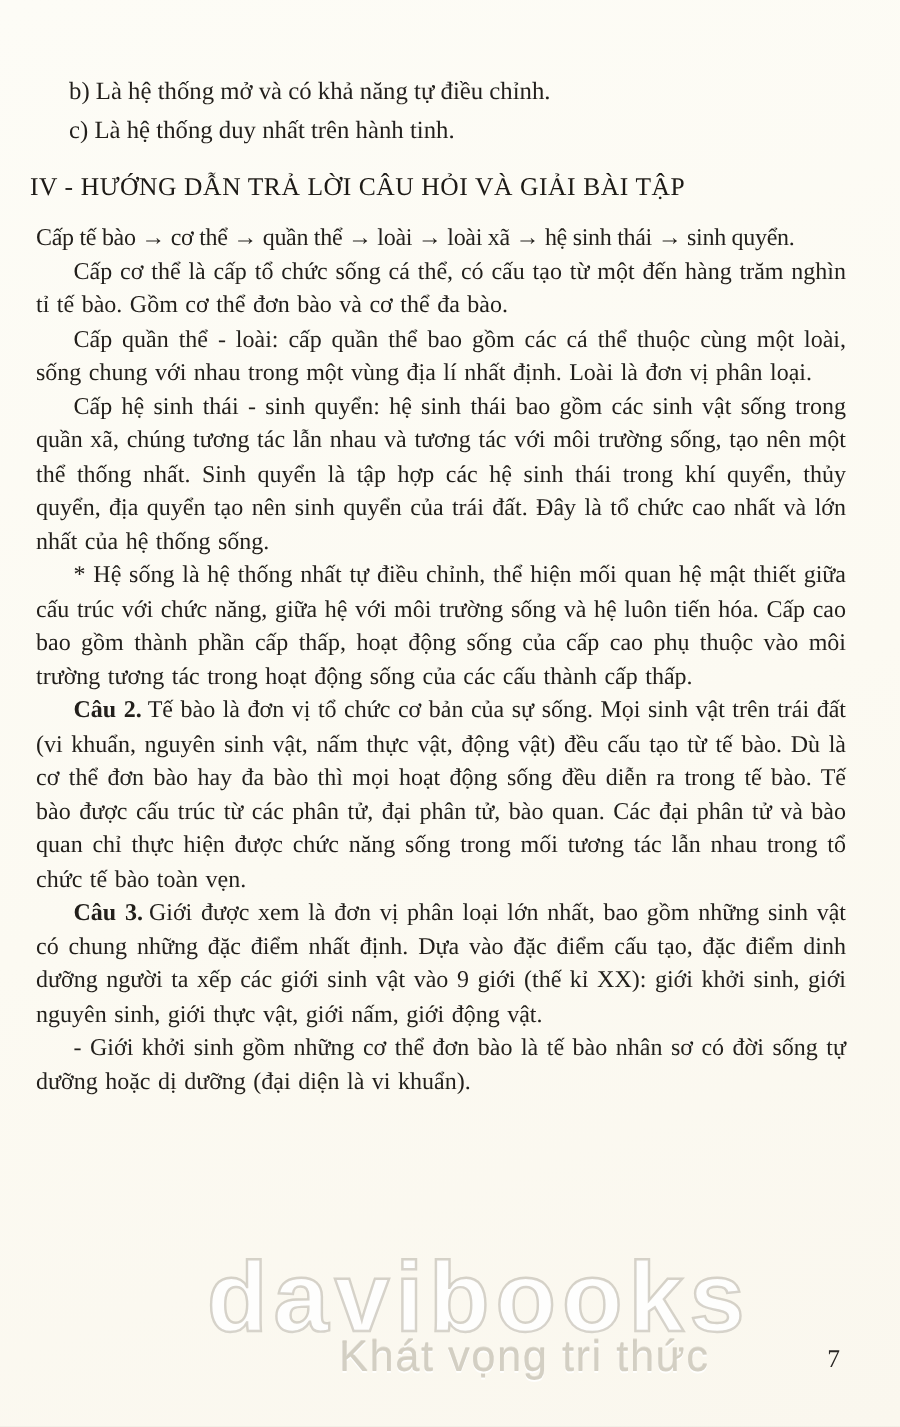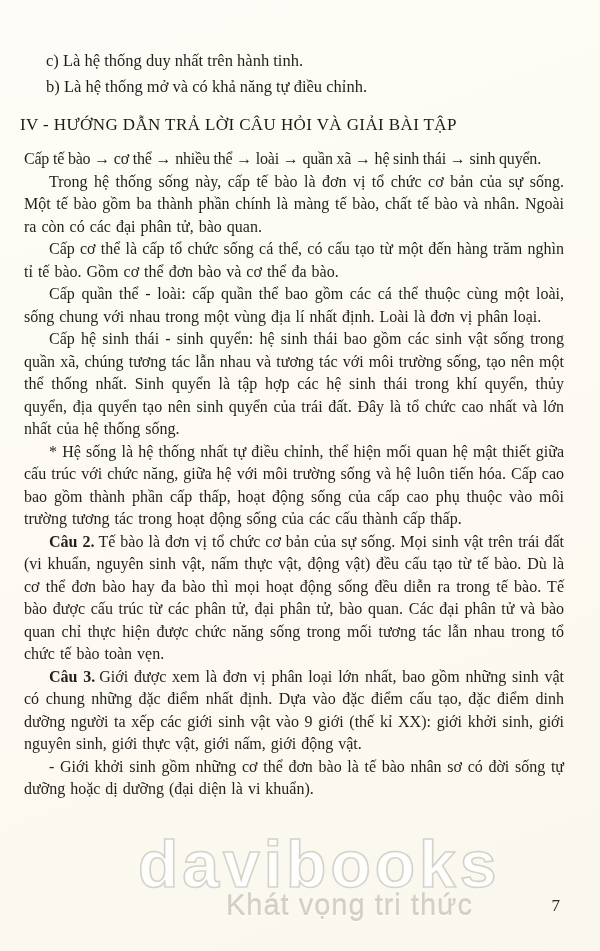--- a/index.html
+++ b/index.html
@@ -83,30 +83,29 @@
     color:#2a2724;
   }
 </style>
 </head>
 <body>
 
 <div class="page">
   <div class="content">
 
     <div class="options">
+      <div class="option-line"><span>b)</span> <span>Là hệ thống mở và có khả năng tự điều chỉnh.</span></div>
       <div class="option-line"><span>c)</span> <span>Là hệ thống duy nhất trên hành tinh.</span></div>
-      <div class="option-line"><span>b)</span> <span>Là hệ thống mở và có khả năng tự điều chỉnh.</span></div>
     </div>
 
     <h2 class="section-heading">IV - HƯỚNG DẪN TRẢ LỜI CÂU HỎI VÀ GIẢI BÀI TẬP</h2>
 
 
-    <p class="para flow-line">Cấp tế bào → cơ thể → nhiều thể → loài → quần xã → hệ sinh thái → sinh quyển.</p>
+    <p class="para flow-line">Cấp tế bào → cơ thể → quần thể → loài → loài xã → hệ sinh thái → sinh quyển.</p>
 
-    <p class="para">Trong hệ thống sống này, cấp tế bào là đơn vị tổ chức cơ bản của sự sống. Một tế bào gồm ba thành phần chính là màng tế bào, chất tế bào và nhân. Ngoài ra còn có các đại phân tử, bào quan.</p>
     <p class="para">Cấp cơ thể là cấp tổ chức sống cá thể, có cấu tạo từ một đến hàng trăm nghìn tỉ tế bào. Gồm cơ thể đơn bào và cơ thể đa bào.</p>
     <p class="para">Cấp quần thể - loài: cấp quần thể bao gồm các cá thể thuộc cùng một loài, sống chung với nhau trong một vùng địa lí nhất định. Loài là đơn vị phân loại.</p>
     <p class="para">Cấp hệ sinh thái - sinh quyển: hệ sinh thái bao gồm các sinh vật sống trong quần xã, chúng tương tác lẫn nhau và tương tác với môi trường sống, tạo nên một thể thống nhất. Sinh quyển là tập hợp các hệ sinh thái trong khí quyển, thủy quyển, địa quyển tạo nên sinh quyển của trái đất. Đây là tổ chức cao nhất và lớn nhất của hệ thống sống.</p>
     <p class="para">* Hệ sống là hệ thống nhất tự điều chỉnh, thể hiện mối quan hệ mật thiết giữa cấu trúc với chức năng, giữa hệ với môi trường sống và hệ luôn tiến hóa. Cấp cao bao gồm thành phần cấp thấp, hoạt động sống của cấp cao phụ thuộc vào môi trường tương tác trong hoạt động sống của các cấu thành cấp thấp.</p>
 
     <p class="para"><span class="q-label">Câu 2.</span><span>Tế bào là đơn vị tổ chức cơ bản của sự sống. Mọi sinh vật trên trái đất (vi khuẩn, nguyên sinh vật, nấm thực vật, động vật) đều cấu tạo từ tế bào. Dù là cơ thể đơn bào hay đa bào thì mọi hoạt động sống đều diễn ra trong tế bào. Tế bào được cấu trúc từ các phân tử, đại phân tử, bào quan. Các đại phân tử và bào quan chỉ thực hiện được chức năng sống trong mối tương tác lẫn nhau trong tổ chức tế bào toàn vẹn.</span></p>
 
     <p class="para"><span class="q-label">Câu 3.</span><span>Giới được xem là đơn vị phân loại lớn nhất, bao gồm những sinh vật có chung những đặc điểm nhất định. Dựa vào đặc điểm cấu tạo, đặc điểm dinh dưỡng người ta xếp các giới sinh vật vào 9 giới (thế kỉ XX): giới khởi sinh, giới nguyên sinh, giới thực vật, giới nấm, giới động vật.</span></p>
 
     <p class="para">- Giới khởi sinh gồm những cơ thể đơn bào là tế bào nhân sơ có đời sống tự dưỡng hoặc dị dưỡng (đại diện là vi khuẩn).</p>

